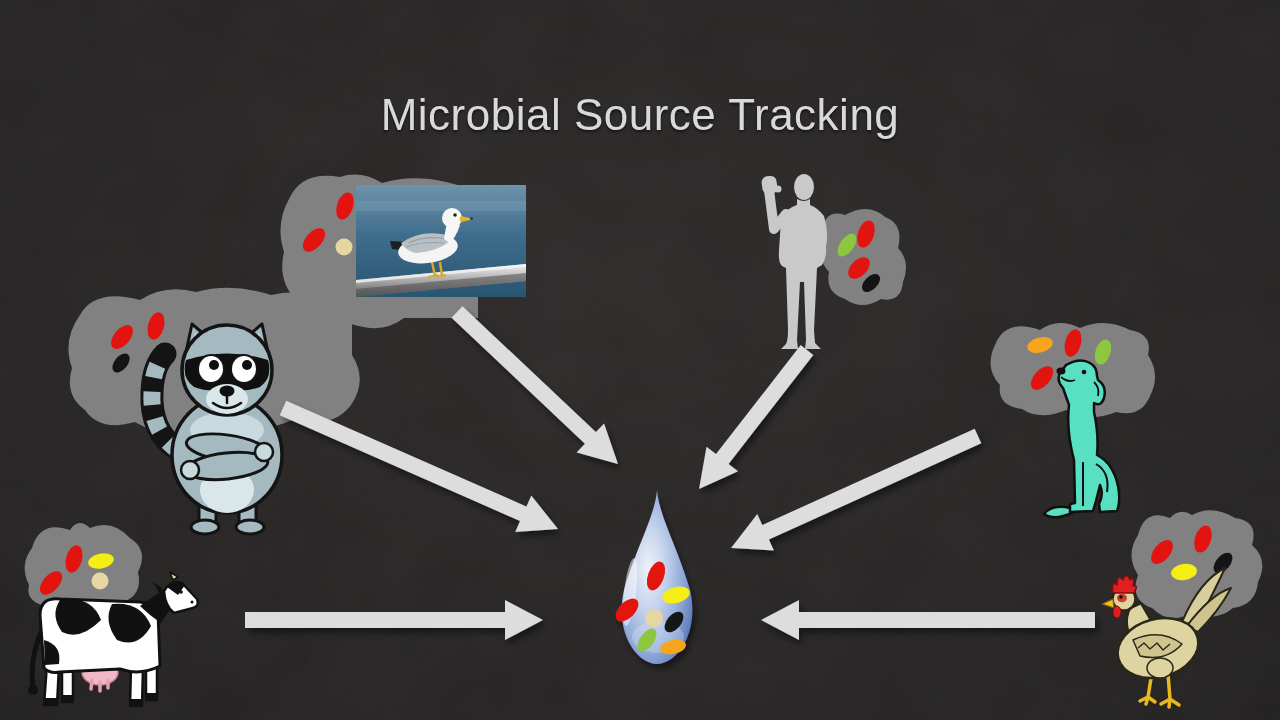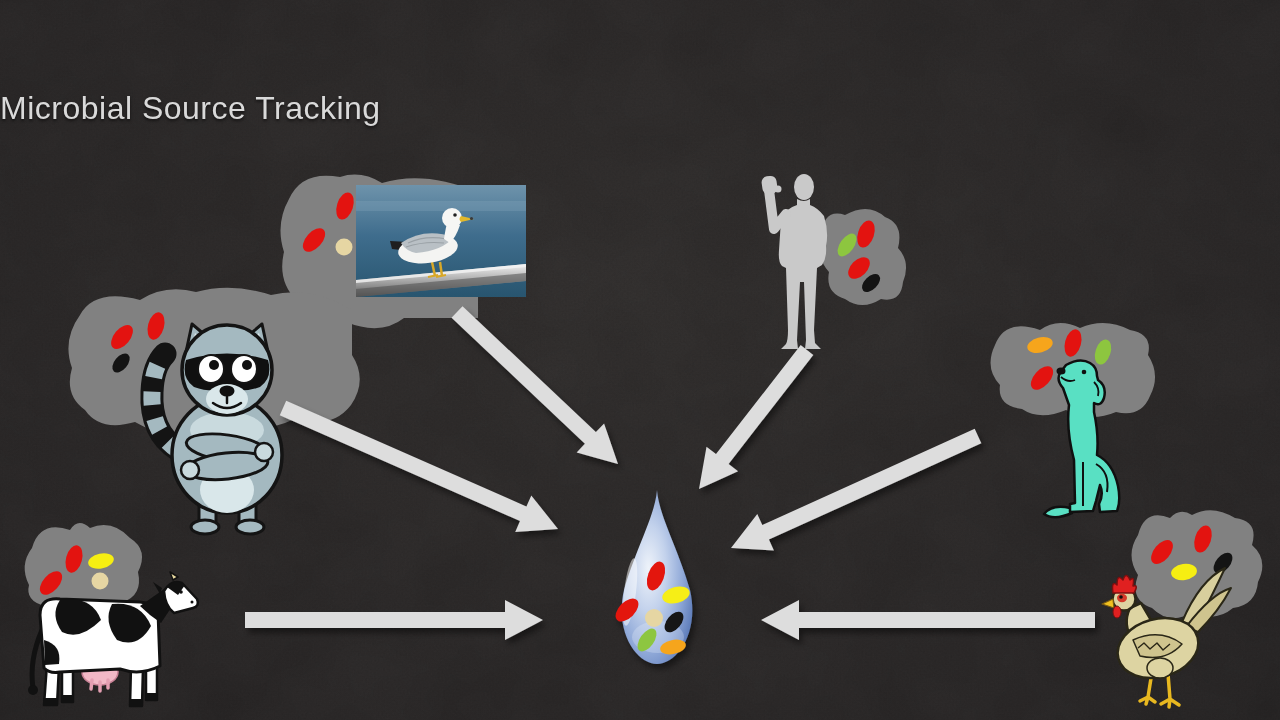--- a/index.html
+++ b/index.html
@@ -3,22 +3,22 @@
 <meta charset="utf-8">
 <style>
   html,body{margin:0;padding:0;background:#151414;}
   .slide{
     position:relative;width:1280px;height:720px;overflow:hidden;
     background:radial-gradient(115% 135% at 50% 42%, #312e2d 0%, #292626 48%, #211f1f 78%, #1c1a1a 100%);
     font-family:"Liberation Sans",sans-serif;
   }
   .slide > svg{position:absolute;left:0;top:0;}
   .title{
-    position:absolute;top:90px;left:0;width:100%;
-    font-size:32px;font-weight:400;letter-spacing:.5px;color:#d9d9d9;
+    position:absolute;top:90px;left:0;width:100%;text-align:center;
+    font-size:44px;font-weight:400;letter-spacing:.5px;color:#d9d9d9;
     font-family:"Liberation Sans",sans-serif;
     text-shadow:0 2px 3px rgba(0,0,0,.55);
   }
 </style>
 </head>
 <body>
 
 <div class="slide">
 
   <svg width="1280" height="720" aria-hidden="true">

